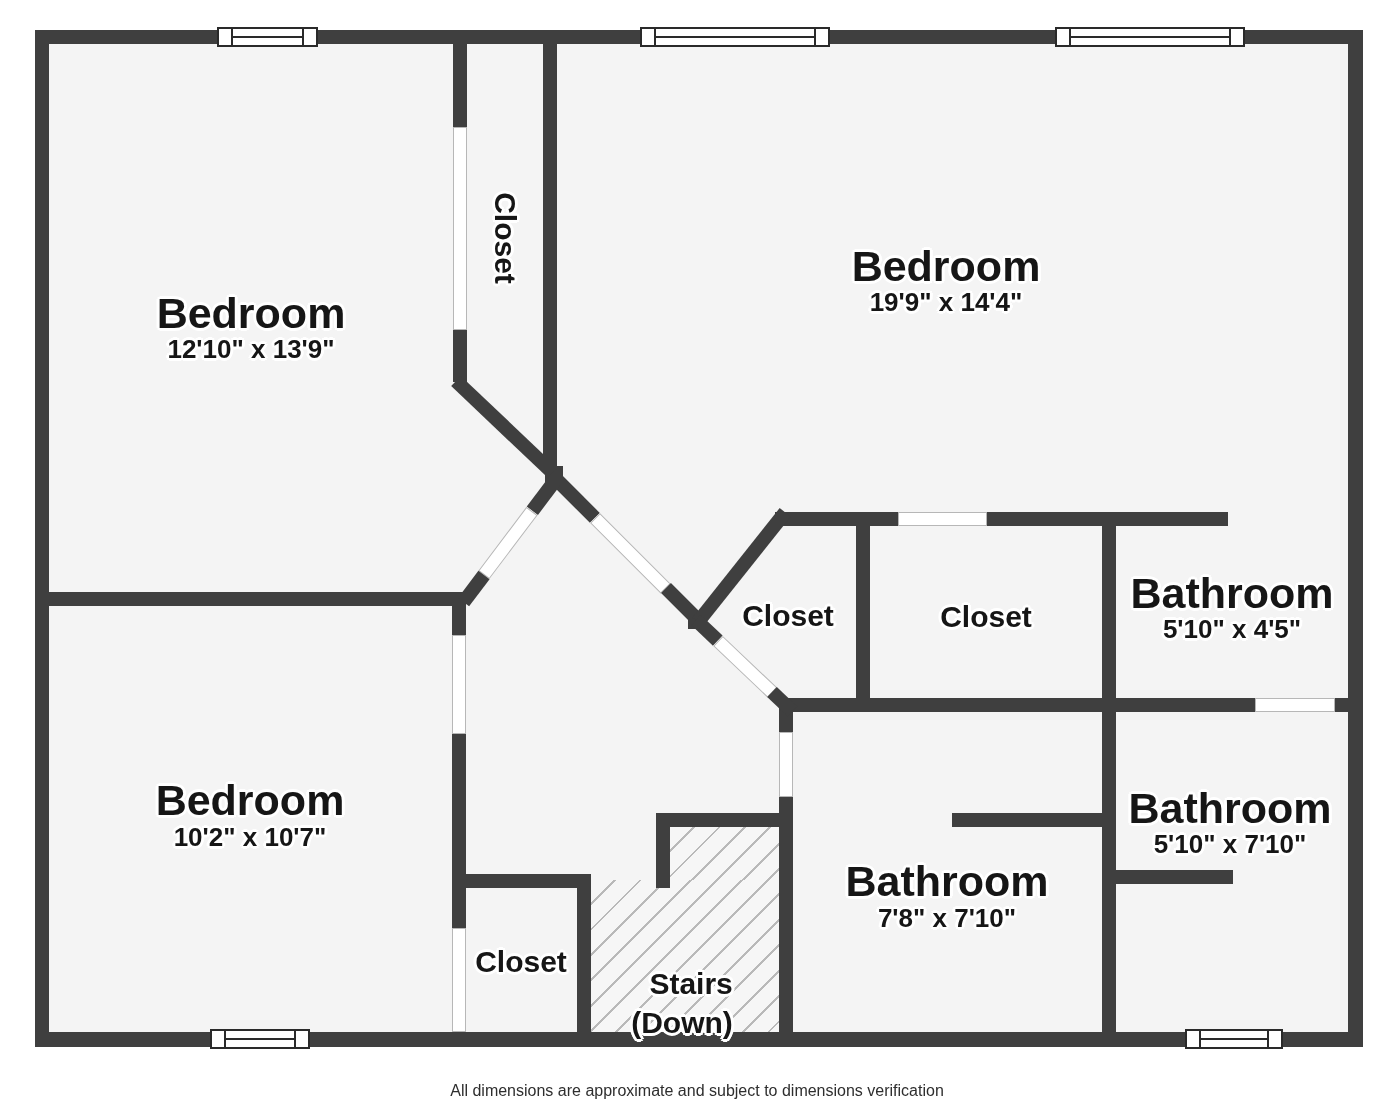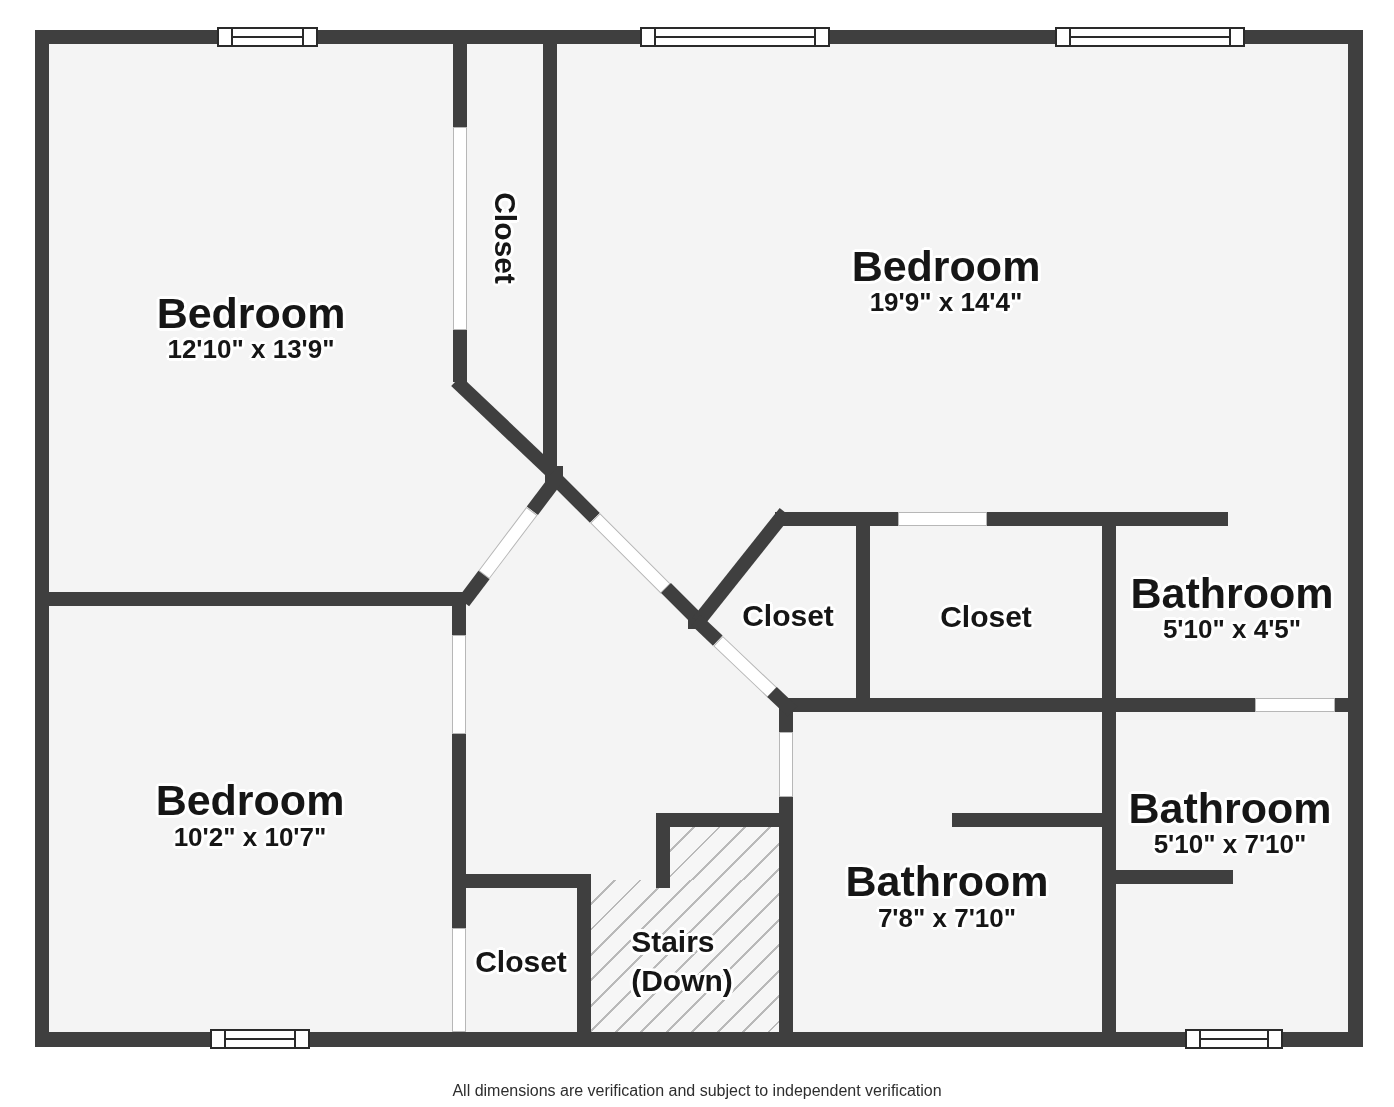--- a/index.html
+++ b/index.html
@@ -18,21 +18,21 @@
   .window{position:absolute;background:#fff;border:2px solid var(--winline);box-sizing:border-box;}
   .window .vl{position:absolute;top:0;bottom:0;width:2px;background:var(--winline);}
   .window .vl.l{left:12px;} .window .vl.r{right:12px;}
   .window .hl{position:absolute;left:13px;right:13px;top:50%;height:2px;margin-top:-1px;background:var(--winline);}
   .hatch{position:absolute;background:repeating-linear-gradient(135deg,#f6f6f6 0 16px,var(--hatch) 16px 18px);}
   .lbl{position:absolute;transform:translate(-50%,-50%);font-weight:bold;color:var(--label);
        white-space:nowrap;letter-spacing:0;
        text-shadow:-2px -2px 0 #fff,2px -2px 0 #fff,-2px 2px 0 #fff,2px 2px 0 #fff,
                    0 -3px 0 #fff,0 3px 0 #fff,-3px 0 0 #fff,3px 0 0 #fff;}
   .name{font-size:43px;} .dims{font-size:26px;} .closet{font-size:30px;}
-  .stairs-lbl{font-size:30px;text-align:left;line-height:39px;}
+  .stairs-lbl{font-size:30px;text-align:right;line-height:39px;margin-top:42px;}
   .vert{writing-mode:vertical-rl;}
   .footer{position:absolute;left:0;right:0;top:1082px;text-align:center;font-size:16px;
           color:var(--footer);font-weight:normal;}
 </style>
 </head>
 <body>
 
 <div id="stage">
 
   <div class="floor" style="left:35px;top:30px;width:1328px;height:1017px;"></div>
@@ -140,14 +140,14 @@
   <div class="lbl dims" style="left:947px;top:918px;">7'8" x 7'10"</div>
 
   <div class="lbl name" style="left:1230px;top:808px;">Bathroom</div>
   <div class="lbl dims" style="left:1230px;top:844px;">5'10" x 7'10"</div>
 
   <div class="lbl stairs-lbl" style="left:682px;top:961px;">
     <div>Stairs</div>
     <div>(Down)</div>
   </div>
 
-  <div class="footer">All dimensions are verification and subject to independent verification</div>
+  <div class="footer">All dimensions are approximate and subject to dimensions verification</div>
 </div>
 
 </body></html>

